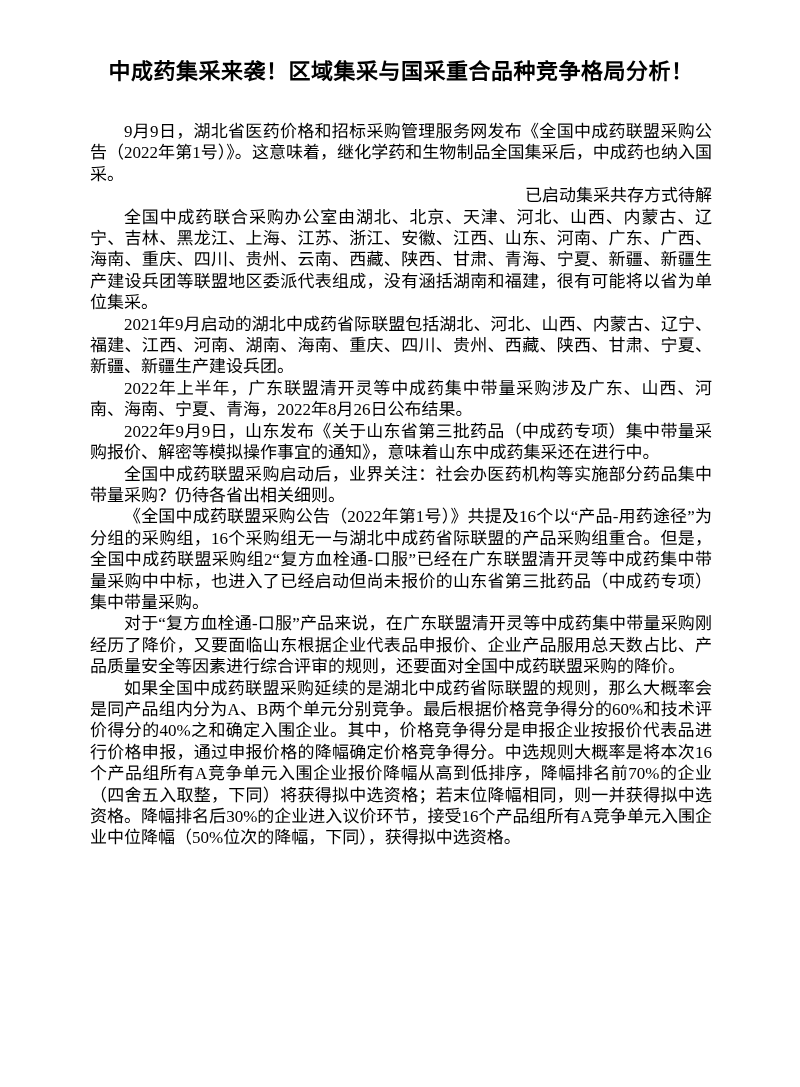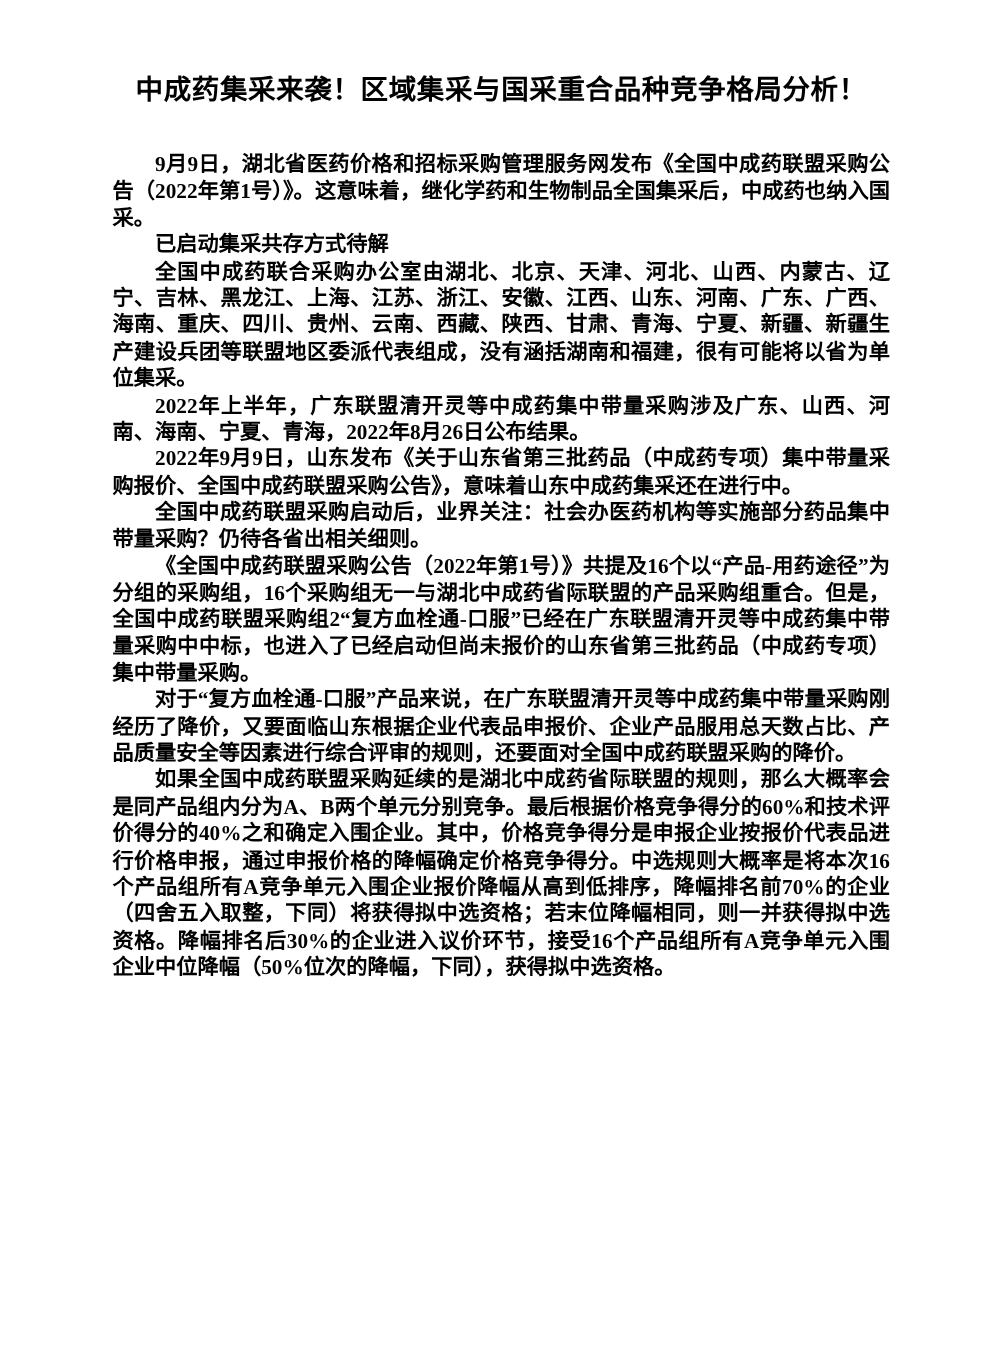--- a/index.html
+++ b/index.html
@@ -32,35 +32,35 @@
   .doc-body {
     width: 622px;
   }
   .para {
     margin: 0;
     font-size: 17px;
     line-height: 21.4px;
     text-align: justify;
     text-indent: 2em;
     word-break: break-all;
-    font-weight: bold;
   }
   .para.subheading {
-    text-align: left;
+    text-align: right;
   }
 </style>
 </head>
 <body style="background: rgb(255, 255, 255); color: rgb(0, 0, 0);">
 
 <main class="page">
   <h1 class="doc-title">中成药集采来袭！区域集采与国采重合品种竞争格局分析！</h1>
   <section class="doc-body">
       <p class="para">9月9日，湖北省医药价格和招标采购管理服务网发布《全国中成药联盟采购公告（2022年第1号）》。这意味着，继化学药和生物制品全国集采后，中成药也纳入国采。</p>
       <p class="para subheading">已启动集采共存方式待解</p>
       <p class="para">全国中成药联合采购办公室由湖北、北京、天津、河北、山西、内蒙古、辽宁、吉林、黑龙江、上海、江苏、浙江、安徽、江西、山东、河南、广东、广西、海南、重庆、四川、贵州、云南、西藏、陕西、甘肃、青海、宁夏、新疆、新疆生产建设兵团等联盟地区委派代表组成，没有涵括湖南和福建，很有可能将以省为单位集采。</p>
+      <p class="para">2021年9月启动的湖北中成药省际联盟包括湖北、河北、山西、内蒙古、辽宁、福建、江西、河南、湖南、海南、重庆、四川、贵州、西藏、陕西、甘肃、宁夏、新疆、新疆生产建设兵团。</p>
       <p class="para">2022年上半年，广东联盟清开灵等中成药集中带量采购涉及广东、山西、河南、海南、宁夏、青海，2022年8月26日公布结果。</p>
-      <p class="para">2022年9月9日，山东发布《关于山东省第三批药品（中成药专项）集中带量采购报价、全国中成药联盟采购公告》，意味着山东中成药集采还在进行中。</p>
+      <p class="para">2022年9月9日，山东发布《关于山东省第三批药品（中成药专项）集中带量采购报价、解密等模拟操作事宜的通知》，意味着山东中成药集采还在进行中。</p>
       <p class="para">全国中成药联盟采购启动后，业界关注：社会办医药机构等实施部分药品集中带量采购？仍待各省出相关细则。</p>
       <p class="para">《全国中成药联盟采购公告（2022年第1号）》共提及16个以“产品-用药途径”为分组的采购组，16个采购组无一与湖北中成药省际联盟的产品采购组重合。但是，全国中成药联盟采购组2“复方血栓通-口服”已经在广东联盟清开灵等中成药集中带量采购中中标，也进入了已经启动但尚未报价的山东省第三批药品（中成药专项）集中带量采购。</p>
       <p class="para">对于“复方血栓通-口服”产品来说，在广东联盟清开灵等中成药集中带量采购刚经历了降价，又要面临山东根据企业代表品申报价、企业产品服用总天数占比、产品质量安全等因素进行综合评审的规则，还要面对全国中成药联盟采购的降价。</p>
       <p class="para">如果全国中成药联盟采购延续的是湖北中成药省际联盟的规则，那么大概率会是同产品组内分为A、B两个单元分别竞争。最后根据价格竞争得分的60%和技术评价得分的40%之和确定入围企业。其中，价格竞争得分是申报企业按报价代表品进行价格申报，通过申报价格的降幅确定价格竞争得分。中选规则大概率是将本次16个产品组所有A竞争单元入围企业报价降幅从高到低排序，降幅排名前70%的企业（四舍五入取整，下同）将获得拟中选资格；若末位降幅相同，则一并获得拟中选资格。降幅排名后30%的企业进入议价环节，接受16个产品组所有A竞争单元入围企业中位降幅（50%位次的降幅，下同），获得拟中选资格。</p>
     </section>
 </main>
 
 </body></html>

